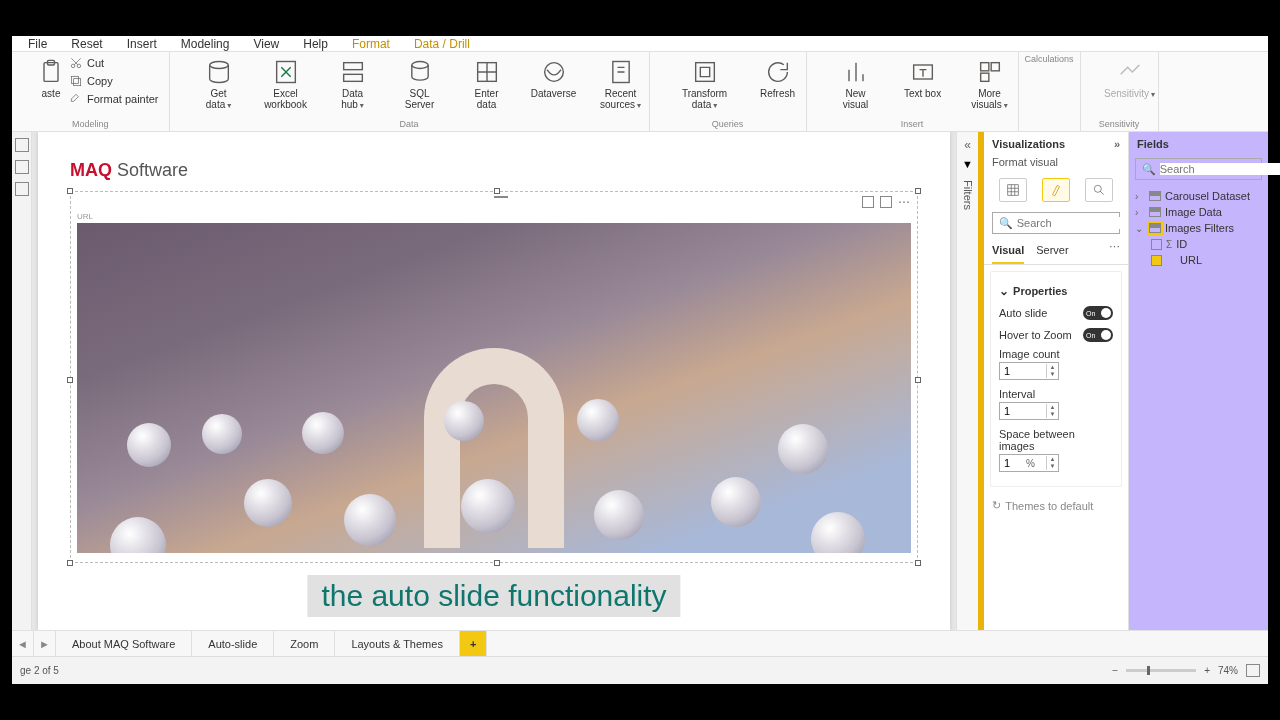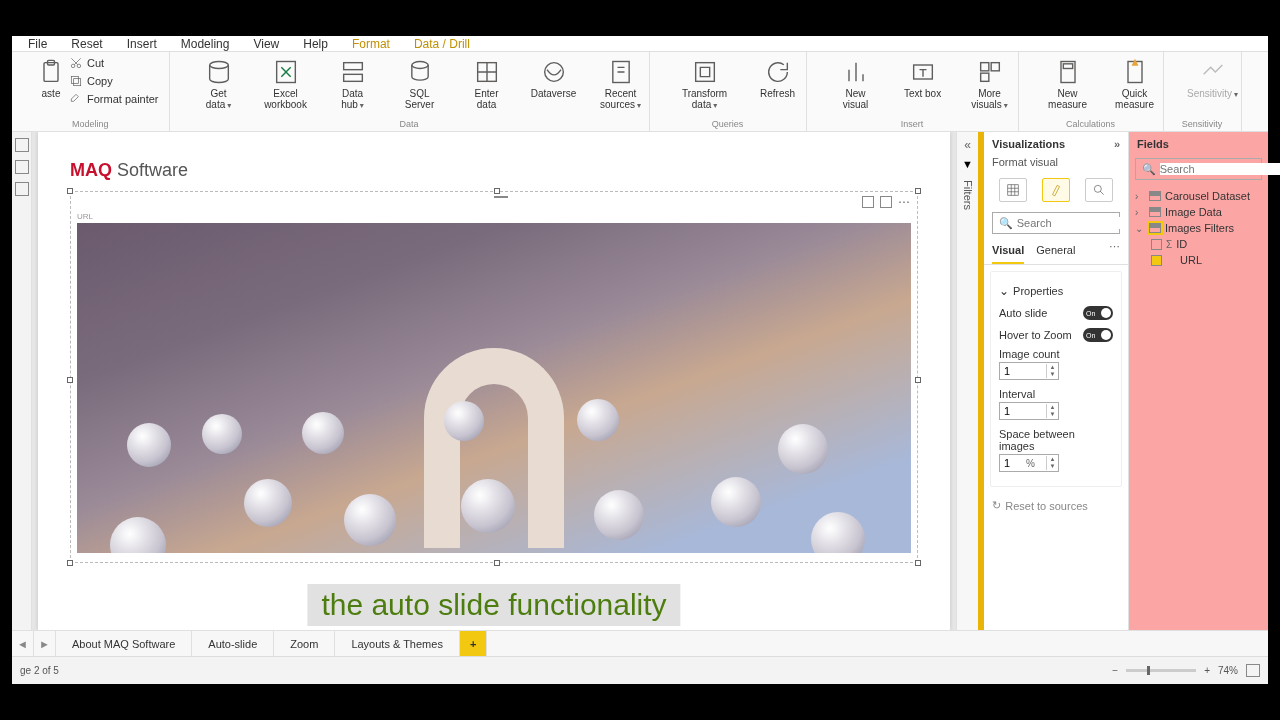--- a/index.html
+++ b/index.html
@@ -37,21 +37,21 @@
 .vh-grip { position: absolute; left: 50%; top: 4px; width: 14px; height: 2px; border-top: 1px solid #888; border-bottom: 1px solid #888; }
 .vh-ic { width: 12px; height: 12px; border: 1px solid #888; }
 .vh-dots { font-size: 12px; color: #666; letter-spacing: 1px; }
 .vurl { font-size: 8px; color: #999; padding-left: 6px; }
 .vimg { margin: 2px 6px 6px 6px; height: 330px; background: linear-gradient(160deg, #6b5a6e 0%, #7a6b7c 25%, #9a8a98 45%, #c8a890 60%, #a8b8d8 85%); position: relative; overflow: hidden; }
 .arch { position: absolute; left: 50%; top: 38%; transform: translateX(-50%); width: 140px; height: 200px; }
 .arch::before { content: ""; position: absolute; width: 140px; height: 140px; border: 36px solid #e8dcd2; border-bottom: none; border-radius: 80px 80px 0 0; top: 0; left: 0; box-sizing: border-box; }
 .arch .leg { position: absolute; width: 36px; height: 110px; background: #e8dcd2; bottom: 0; }
 .arch .leg.l { left: 0; } .arch .leg.r { right: 0; }
 .ball { position: absolute; border-radius: 50%; background: radial-gradient(circle at 35% 30%, #fff, #c8c4d0 60%, #8a8aa0); }
-.caption { position: absolute; left: 50%; transform: translateX(-50%); bottom: 4px; background: rgba(220,220,220,0.85); font-size: 30px; color: #4d7c0f; padding: 4px 14px; margin-top: 28px; }
+.caption { position: absolute; left: 50%; transform: translateX(-50%); bottom: 13px; background: rgba(220,220,220,0.85); font-size: 30px; color: #0f766e; padding: 4px 14px; margin-top: 28px; }
 .sel-handle { position: absolute; width: 6px; height: 6px; background: #fff; border: 1px solid #666; }
 
 
 .filters-rail { width: 22px; background: #f7f7f7; border-left: 1px solid #e0e0e0; display: flex; flex-direction: column; align-items: center; padding-top: 6px; gap: 6px; }
 .filters-rail .chevrons { font-size: 12px; color: #666; }
 .filters-rail .flabel { writing-mode: vertical-rl; font-size: 11px; color: #555; margin-top: 4px; }
 
 
 .vizpane { width: 150px; border-left: 6px solid #eab308; background: #fff; display: flex; flex-direction: column; font-size: 11px; color: #333; }
 .pane-head { display: flex; align-items: center; justify-content: space-between; padding: 6px 8px; font-weight: 600; }
@@ -59,37 +59,37 @@
 .mode-row { display: flex; justify-content: space-around; padding: 4px 8px 8px 8px; }
 .mode-btn { width: 28px; height: 24px; border: 1px solid #ccc; border-radius: 2px; display: flex; align-items: center; justify-content: center; background: #fff; }
 .mode-btn.active { border-color: #f2c811; background: #fffbe6; }
 .searchbox { margin: 2px 8px 6px 8px; border: 1px solid #aaa; height: 22px; display: flex; align-items: center; padding: 0 6px; gap: 4px; }
 .searchbox input { border: none; outline: none; font-size: 11px; flex: 1; }
 .tabs { display: flex; gap: 12px; padding: 0 8px; border-bottom: 1px solid #e0e0e0; }
 .tabs .t { padding: 4px 0 6px 0; }
 .tabs .t.active { border-bottom: 2px solid #f2c811; font-weight: 600; }
 .tabs .dots { margin-left: auto; color: #666; }
 .section { padding: 8px; }
-.sec-head { display: flex; align-items: center; gap: 4px; font-weight: 400; padding: 4px 0; }
+.sec-head { display: flex; align-items: center; gap: 4px; font-weight: 700; padding: 4px 0; }
 .sec-head::before { content: "⌄"; font-size: 12px; }
 .prop-row { display: flex; align-items: center; justify-content: space-between; padding: 4px 0; }
 .toggle { width: 30px; height: 14px; border-radius: 8px; background: #333; position: relative; display: flex; align-items: center; }
 .toggle .onlbl { color: #fff; font-size: 7px; position: absolute; left: 3px; }
 .toggle .knob { width: 10px; height: 10px; background: #fff; border-radius: 50%; position: absolute; right: 2px; }
 .num-row { padding: 2px 0 6px 0; }
 .num-row .lbl { display: block; padding-bottom: 2px; }
 .spin { display: flex; align-items: center; border: 1px solid #aaa; width: 60px; height: 18px; }
 .spin input { border: none; width: 36px; font-size: 11px; padding: 0 4px; outline: none; }
 .spin .unit { font-size: 10px; color: #666; }
 .spin .arrows { margin-left: auto; width: 12px; display: flex; flex-direction: column; font-size: 6px; color: #666; border-left: 1px solid #ccc; }
 .spin .arrows span { text-align: center; line-height: 7px; }
 .reset { color: #888; padding: 6px 8px; display: flex; align-items: center; gap: 4px; }
 
 
-.fieldspane { width: 140px; border-left: 1px solid #e0e0e0; background: #fca5a5; font-size: 11px; color: #333; }
+.fieldspane { width: 140px; border-left: 1px solid #e0e0e0; background: #c4b5fd; font-size: 11px; color: #333; }
 .fieldspane .pane-head { padding: 6px 8px; font-weight: 600; }
 .fieldspane .searchbox { margin: 2px 6px 6px 6px; }
 .ftree { padding: 2px 4px; }
 .fnode { display: flex; align-items: center; gap: 4px; padding: 2px 2px; }
 .fnode .exp { width: 10px; font-size: 10px; color: #666; }
 .fnode .tbl { width: 12px; height: 10px; border: 1px solid #888; background: linear-gradient(#888 0 50%, transparent 50%); }
 .fnode.child { padding-left: 18px; }
 .cb { width: 11px; height: 11px; border: 1px solid #888; display: inline-block; }
 .cb.checked { background: #f2c811; }
 .sigma { font-size: 10px; color: #666; }
@@ -262,36 +262,20 @@
                 <rect x="13" y="4" width="7" height="7"></rect>
                 <rect x="4" y="13" width="7" height="7"></rect>
               </svg></span>
             <span><span>More visuals</span><span class="chev"></span></span>
           </div>
       </div>
       <div class="glabel">Insert</div>
     </div>
 
     <div class="rgroup">
-      <div class="items">
-        <div class="rbtn-lg">
-            <span class="ic"><svg viewBox="0 0 24 24">
-                <rect x="6" y="3" width="12" height="18"></rect>
-                <rect x="8" y="5" width="8" height="4"></rect>
-              </svg></span>
-            <span>New measure</span>
-          </div>
-        <div class="rbtn-lg">
-            <span class="ic"><svg viewBox="0 0 24 24">
-                <rect x="6" y="3" width="12" height="18"></rect>
-                <path d="M12 2l2 4-4 0z" stroke="#e8a33d" fill="#e8a33d"></path>
-              </svg></span>
-            <span>Quick measure</span>
-          </div>
-      </div>
       <div class="glabel">Calculations</div>
     </div>
 
     <div class="rgroup">
       <div class="items">
         <div class="rbtn-lg disabled">
             <span class="ic"><svg viewBox="0 0 24 24">
                 <path d="M4 14l6-6 4 4 6-6"></path>
               </svg></span>
             <span><span>Sensitivity</span><span class="chev"></span></span>
@@ -382,21 +366,21 @@
               <path d="M14 14l6 6"></path>
             </svg>
           </div>
       </div>
       <div class="searchbox">
         <span>🔍</span>
         <input placeholder="Search" style="">
       </div>
       <div class="tabs">
         <div class="t active">Visual</div>
-        <div class="t">General</div>
+        <div class="t">Server</div>
         <div class="dots">⋯</div>
       </div>
       <div class="section" style="border:1px solid #eee;margin:6px;border-radius:2px">
         <div class="sec-head">Properties</div>
         <div class="prop-row">
           <span>Auto slide</span>
           <div class="toggle">
               <span class="onlbl">On</span>
               <span class="knob"></span>
             </div>
@@ -435,21 +419,21 @@
               <span class="unit">%</span>
               <span class="arrows">
                 <span>▲</span>
                 <span>▼</span>
               </span>
             </div>
         </div>
       </div>
       <div class="reset">
         <span>↻</span>
-        <span>Reset to sources</span>
+        <span>Themes to default</span>
       </div>
     </div>
 
     <div class="fieldspane">
       <div class="pane-head">
           <span>Fields</span>
         </div>
       <div class="searchbox">
         <span>🔍</span>
         <input placeholder="Search" style="">

